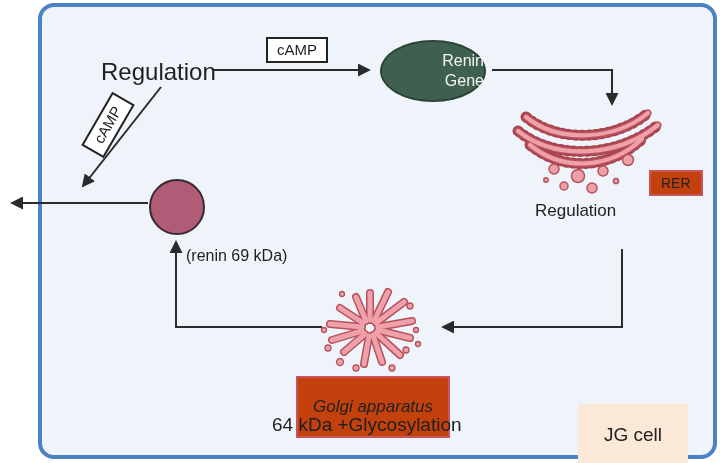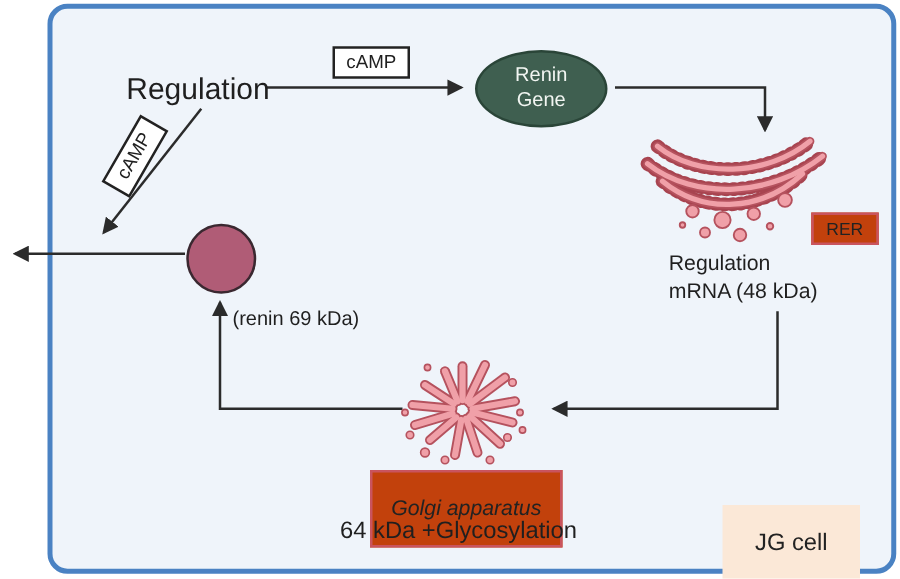--- a/index.html
+++ b/index.html
@@ -17,21 +17,21 @@
   .label-regulation{left:101px;top:58px;font-size:24px;}
   .camp-box{
     position:absolute;background:#ffffff;border:2px solid #222222;
     font-size:15px;padding:2px 9px;line-height:18px;
   }
   .camp-top{left:266px;top:37px;}
   .camp-diag{left:77px;top:112px;transform:rotate(-60deg);transform-origin:center;}
   .gene-ellipse{
     position:absolute;left:380px;top:40px;width:106px;height:62px;
     background:var(--gene-ellipse-fill,#3f5f50);border:2px solid #2a4538;border-radius:50%;
-    box-sizing:border-box;display:flex;flex-direction:column;align-items:center;justify-content:center;
+    box-sizing:border-box;display:flex;flex-direction:column;align-items:flex-end;justify-content:center;
     color:var(--gene-text,#f2f6f2);font-size:16px;line-height:20px;
   }
   .granule{
     position:absolute;left:149px;top:179px;width:56px;height:56px;border-radius:50%;
     background:var(--granule-fill,#b05c76);border:2px solid #3a2830;box-sizing:border-box;
   }
   .organelle-label{
     position:absolute;background:#c2410c;border:2px solid var(--label-box-border,#c9545e);
     color:#222222;text-align:center;
   }
@@ -114,21 +114,20 @@
       <circle cx="110" cy="78" r="2.6"></circle>
     </g>
   </svg>
 
   <div class="organelle-label rer-label">
     <span>RER</span>
   </div>
 
   <div class="preprorenin">
     <div>Regulation</div>
-    <div>mRNA (48 kDa)</div>
   </div>
 
   <svg class="illus" style="left:312px;top:280px;" width="120" height="95" viewBox="0 0 120 95">
     <g fill="none" stroke-linecap="round">
       <g stroke="#b5525e" stroke-width="8">
         <line x1="58" y1="40" x2="58" y2="13"></line>
         <line x1="62" y1="41" x2="76" y2="12"></line>
         <line x1="64" y1="43" x2="92" y2="22"></line>
         <line x1="66" y1="47" x2="100" y2="41"></line>
         <line x1="66" y1="50" x2="98" y2="58"></line>

